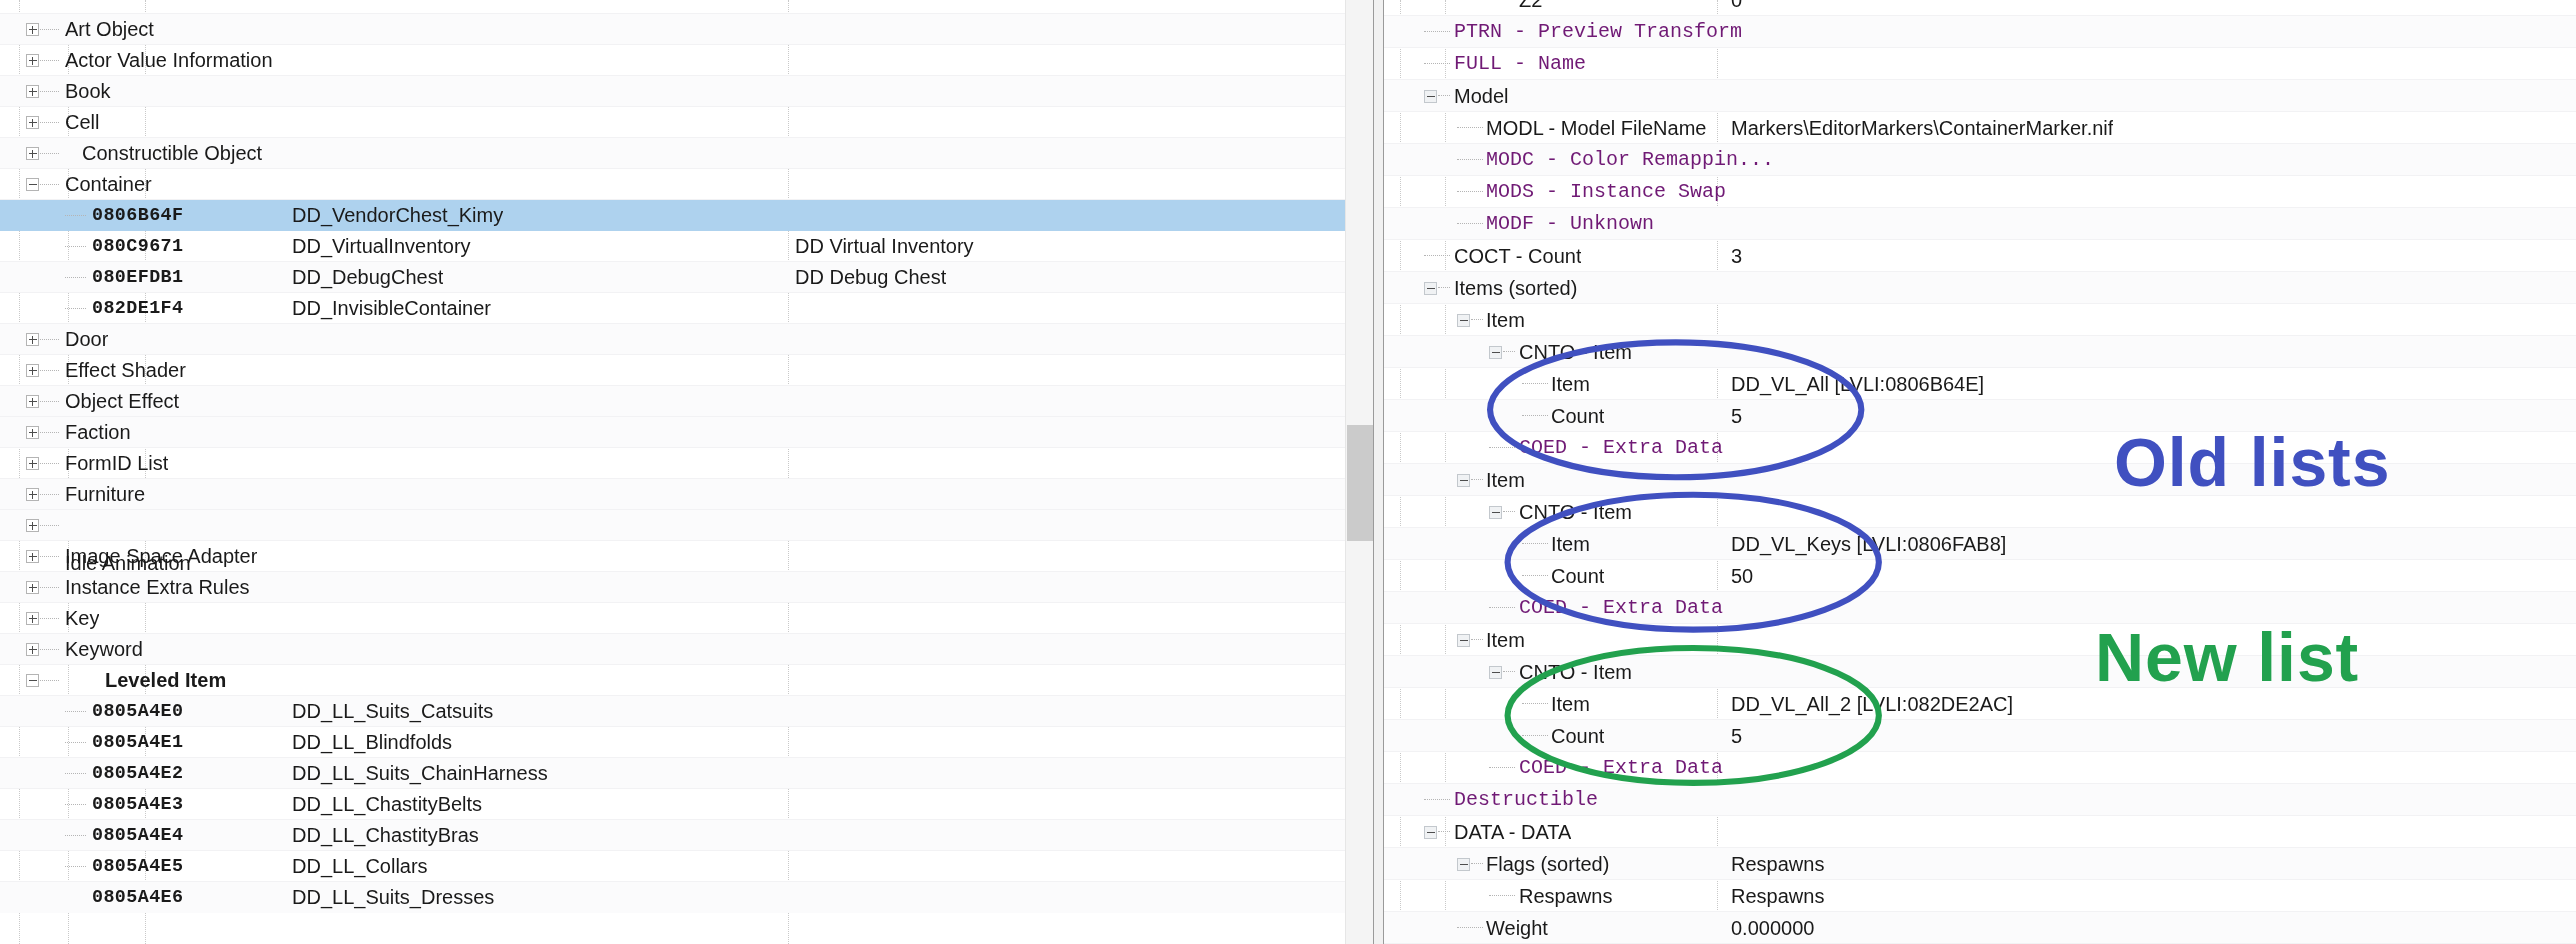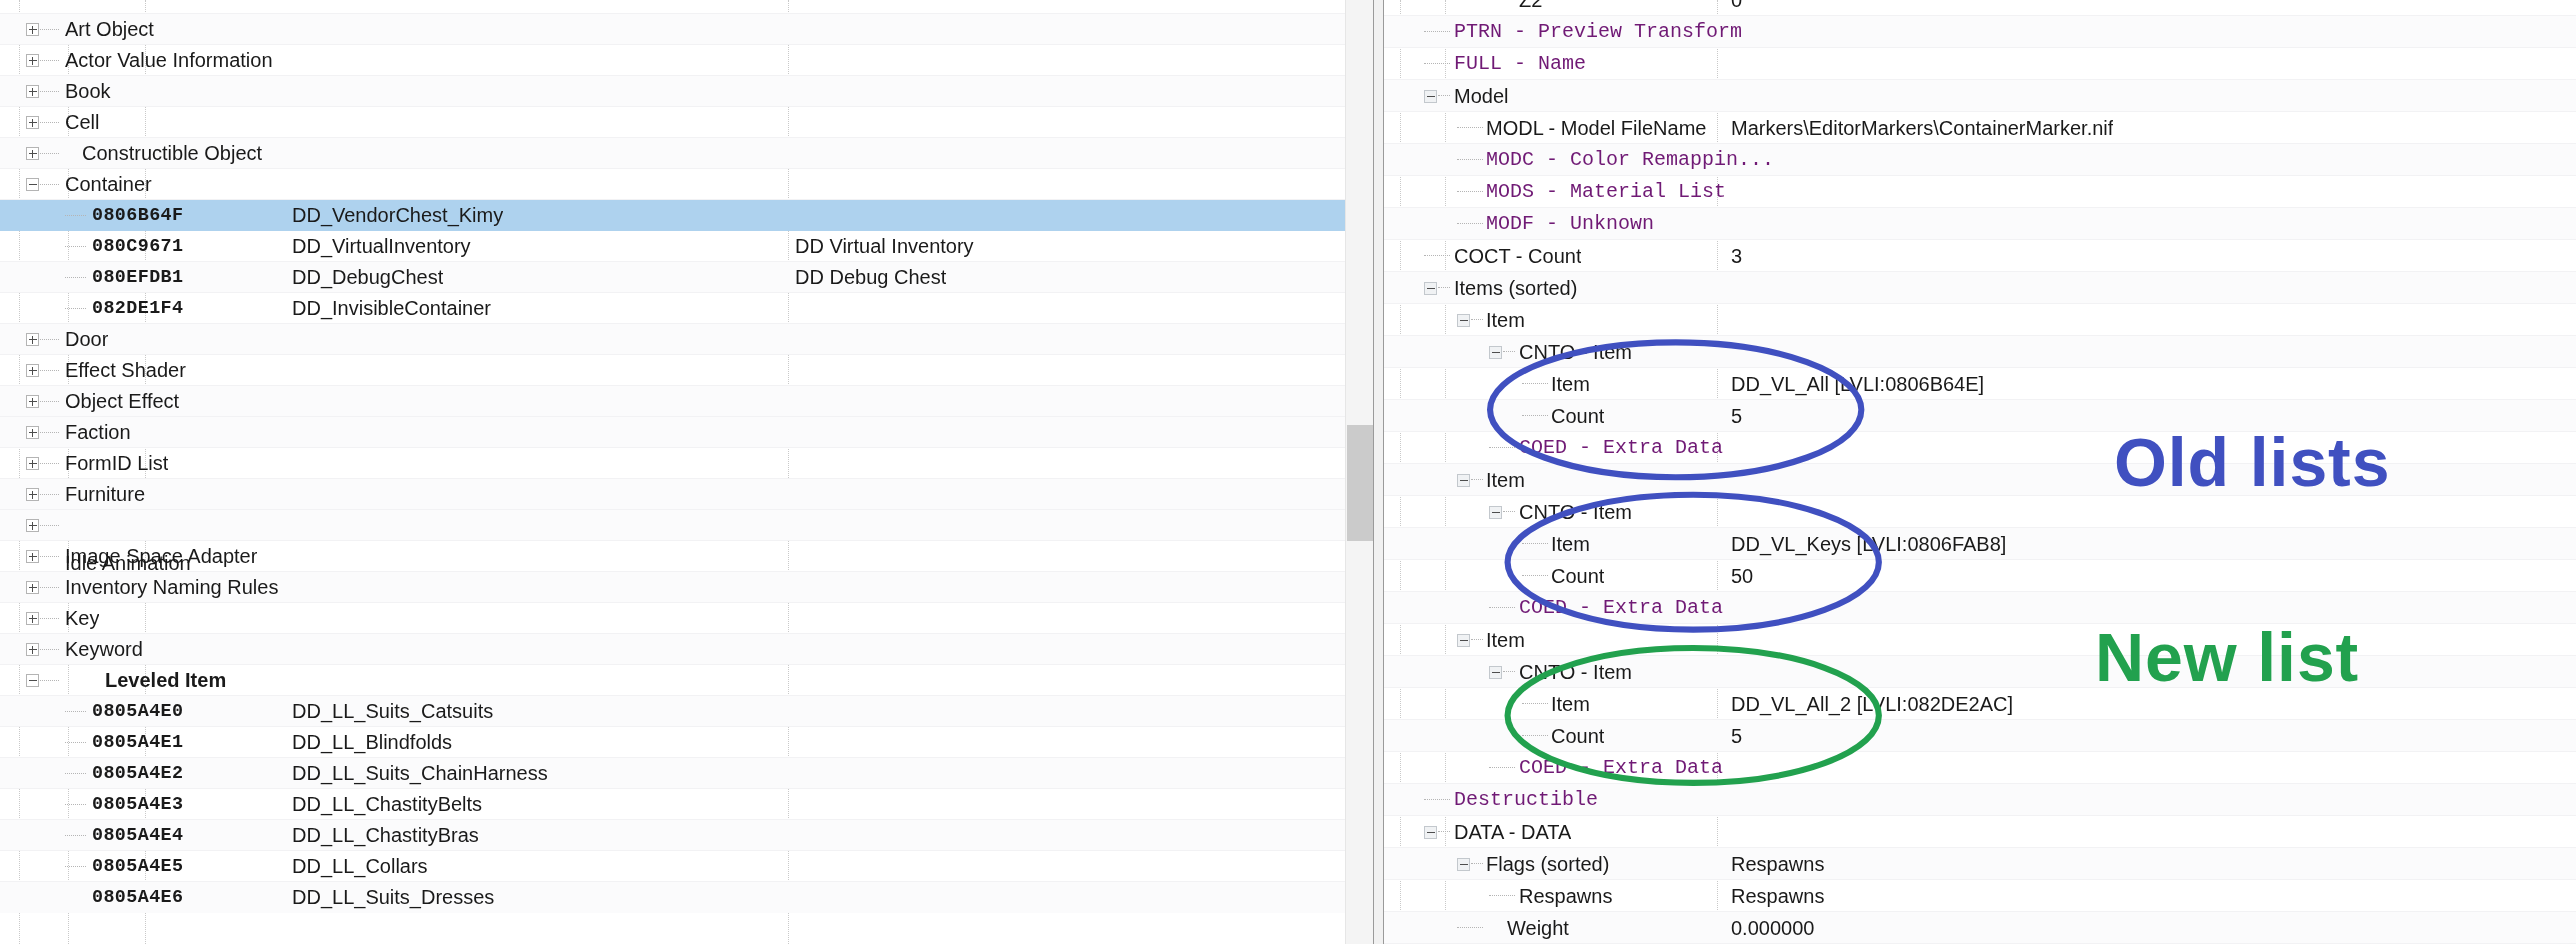--- a/index.html
+++ b/index.html
@@ -202,21 +202,21 @@
         </div>
         <div class="row" style="height: 31px;">
           <div class="exp plus" style="left: 26px;"></div>
           <div class="tick" style="left: 40px; width: 19px;"></div>
           <div class="cell" style="left: 65px;">Image Space Adapter</div>
           <div class="sep"></div>
         </div>
         <div class="row alt" style="height: 31px;">
           <div class="exp plus" style="left: 26px;"></div>
           <div class="tick" style="left: 40px; width: 19px;"></div>
-          <div class="cell" style="left: 65px;">Inventory Naming Rules</div>
+          <div class="cell" style="left: 65px;">Instance Extra Rules</div>
           <div class="sep"></div>
         </div>
         <div class="row" style="height: 31px;">
           <div class="exp plus" style="left: 26px;"></div>
           <div class="tick" style="left: 40px; width: 19px;"></div>
           <div class="cell" style="left: 65px;">Key</div>
           <div class="sep"></div>
         </div>
         <div class="row alt" style="height: 31px;">
           <div class="exp plus" style="left: 26px;"></div>
@@ -310,21 +310,21 @@
           <div class="cell" style="left: 347px; line-height: 32px;">Markers\EditorMarkers\ContainerMarker.nif</div>
           <div class="sep"></div>
         </div>
         <div class="row rrow alt" style="height: 32px; line-height: 32px;">
           <div class="tick" style="left: 73px; width: 26px;"></div>
           <div class="cell dim" style="left: 102px; line-height: 32px;">MODC - Color Remappin...</div>
           <div class="sep"></div>
         </div>
         <div class="row rrow" style="height: 32px; line-height: 32px;">
           <div class="tick" style="left: 73px; width: 26px;"></div>
-          <div class="cell dim" style="left: 102px; line-height: 32px;">MODS - Material List</div>
+          <div class="cell dim" style="left: 102px; line-height: 32px;">MODS - Instance Swap</div>
           <div class="sep"></div>
         </div>
         <div class="row rrow alt" style="height: 32px; line-height: 32px;">
           <div class="tick" style="left: 73px; width: 26px;"></div>
           <div class="cell dim" style="left: 102px; line-height: 32px;">MODF - Unknown</div>
           <div class="sep"></div>
         </div>
         <div class="row rrow" style="height: 32px; line-height: 32px;">
           <div class="tick" style="left: 40px; width: 26px;"></div>
           <div class="cell" style="left: 70px; line-height: 32px;">COCT - Count</div>
@@ -443,21 +443,21 @@
           <div class="sep"></div>
         </div>
         <div class="row rrow" style="height: 32px; line-height: 32px;">
           <div class="tick" style="left: 105px; width: 26px;"></div>
           <div class="cell" style="left: 135px; line-height: 32px;">Respawns</div>
           <div class="cell" style="left: 347px; line-height: 32px;">Respawns</div>
           <div class="sep"></div>
         </div>
         <div class="row rrow alt" style="height: 32px; line-height: 32px;">
           <div class="tick" style="left: 73px; width: 26px;"></div>
-          <div class="cell" style="left: 102px; line-height: 32px; margin-left: 21px;">Weight</div>
+          <div class="cell" style="left: 102px; line-height: 32px;">Weight</div>
           <div class="cell" style="left: 347px; line-height: 32px;">0.000000</div>
           <div class="sep"></div>
         </div>
         <div class="row rrow" style="height: 32px; line-height: 32px;">
           <div class="cell dim" style="left: 70px; line-height: 32px;">KSIZ - Keyword Count</div>
         </div>
       </div>
 
     <svg width="1192" height="944" style="position:absolute;left:0;top:0;pointer-events:none;overflow:visible;" viewBox="0 0 1361 1078">
       <ellipse cx="333" cy="468" rx="212" ry="77" fill="none" stroke="#4050c0" stroke-width="7"></ellipse>

